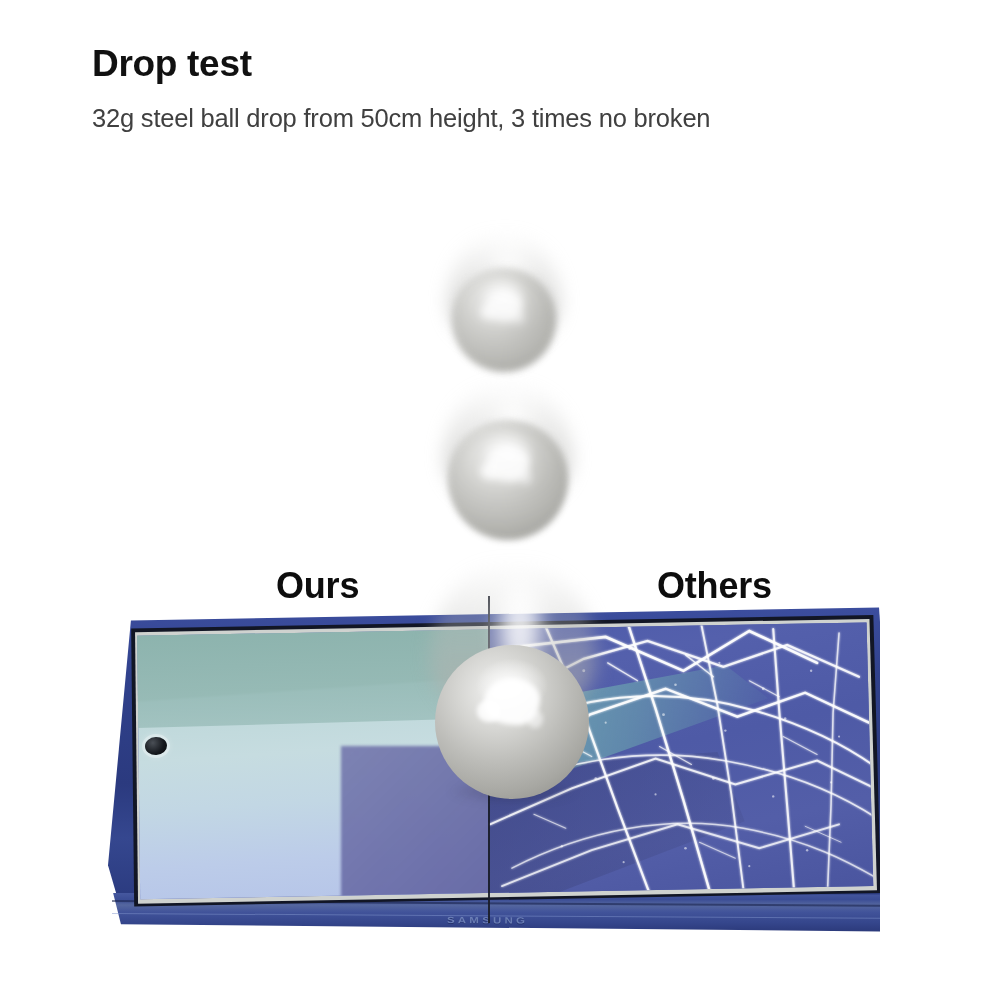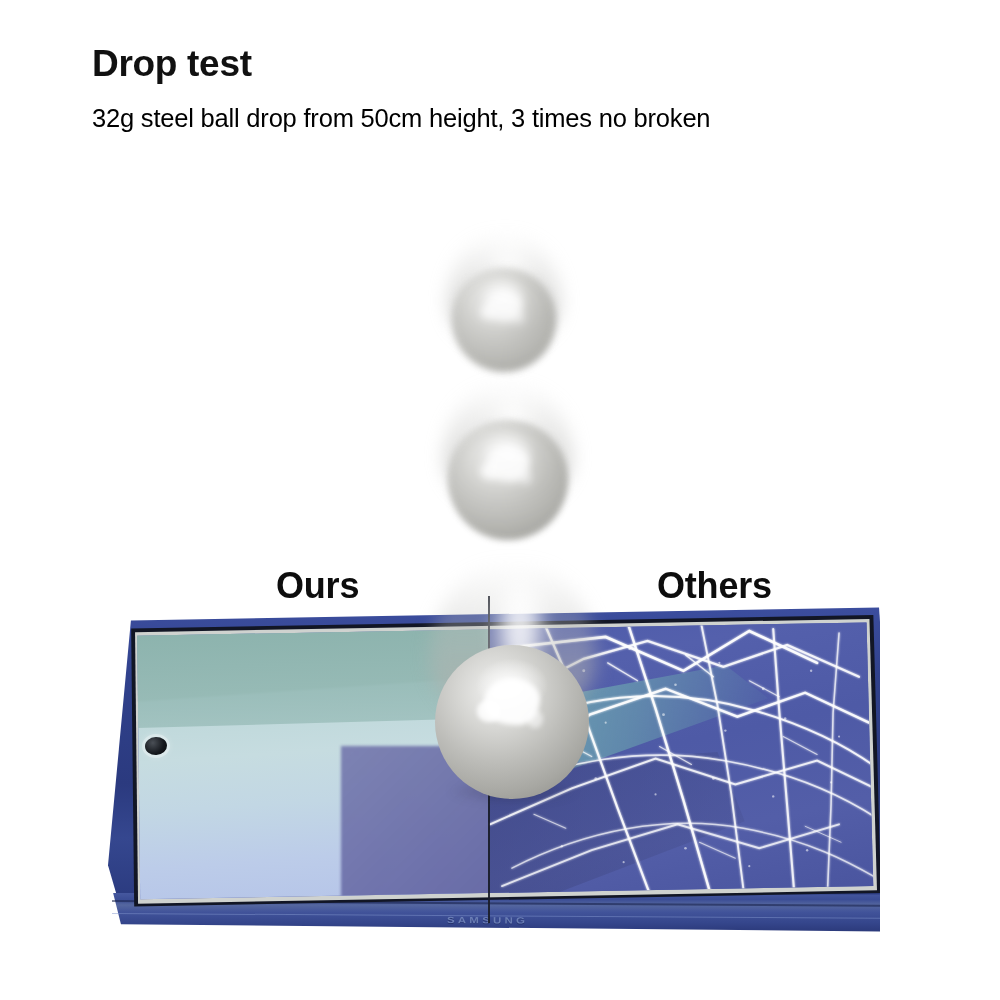--- a/index.html
+++ b/index.html
@@ -30,21 +30,21 @@
     color: #111111;
     letter-spacing: -0.3px;
     line-height: 1.1;
   }
   .page-subtitle {
     position: absolute;
     left: 92px;
     top: 104px;
     font-size: 25.5px;
     font-weight: normal;
-    color: #000000;
+    color: #404040;
     letter-spacing: -0.2px;
     white-space: nowrap;
   }
 
   
   .col-label {
     position: absolute;
     font-size: 36px;
     font-weight: bold;
     color: #0d0d0d;

